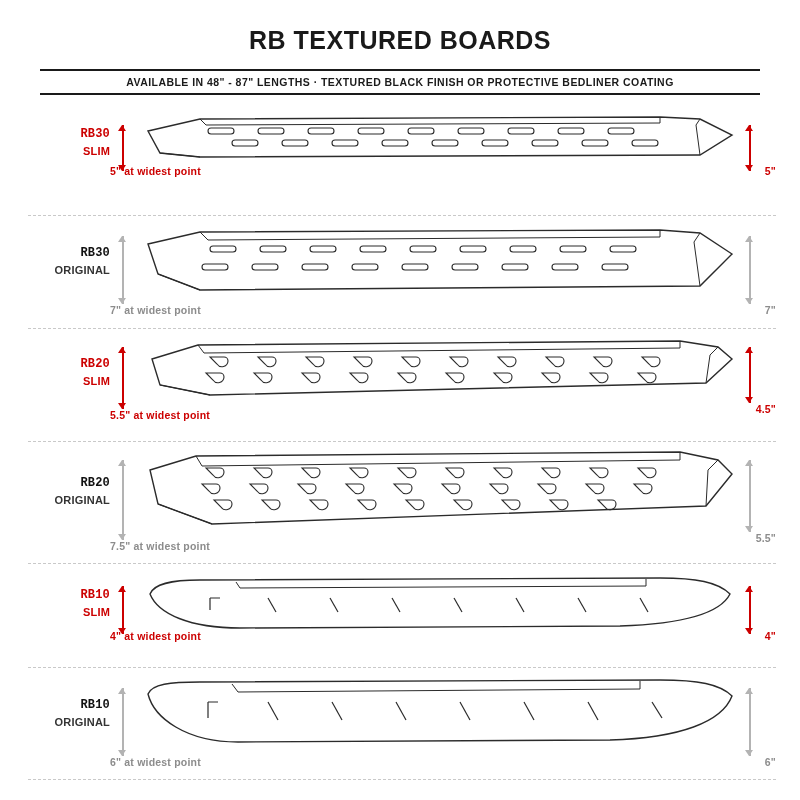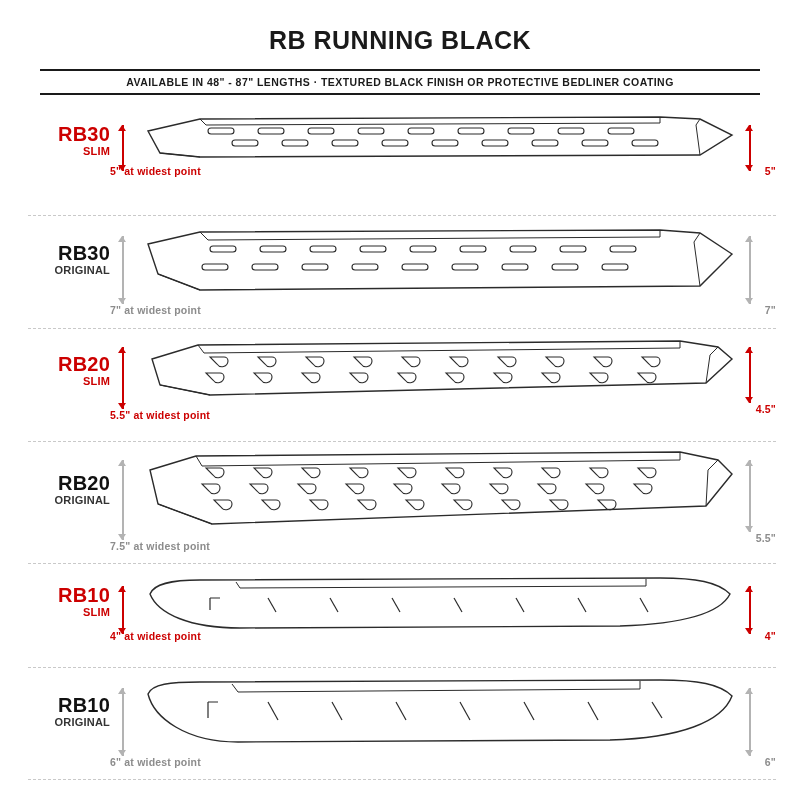--- a/index.html
+++ b/index.html
@@ -64,24 +64,25 @@
   }
   
   .label {
     position: absolute;
     left: 30px;
     top: 22px;
     width: 80px;
     text-align: right;
   }
   .label .model {
-    font-size: 20px;
+    font-size: 12px;
     font-weight: bold;
     line-height: 19px;
     letter-spacing: 0.2px;
+    font-family: Liberation Mono, monospace;
   }
   .label .variant {
     font-size: 11px;
     font-weight: bold;
     line-height: 14px;
     letter-spacing: 0.2px;
     color: #333333;
   }
   .red .model { color: #cc0000; }
   .red .variant { color: #cc0000; }
@@ -154,21 +155,21 @@
     height: 96px;
   }
   .board svg { display: block; }
 </style>
 </head>
 <body>
 
 <div class="page">
 
   <div class="header">
-    <h1 class="title">RB RUNNING BLACK</h1>
+    <h1 class="title">RB TEXTURED BOARDS</h1>
     <div class="subtitle-wrap">
       <div class="subtitle">AVAILABLE IN 48" - 87" LENGTHS  ·  TEXTURED BLACK FINISH OR PROTECTIVE BEDLINER COATING</div>
     </div>
   </div>
 
   <div class="rows">
 
     <div class="row">
       <div class="label red">
         <div class="model">RB30</div>

